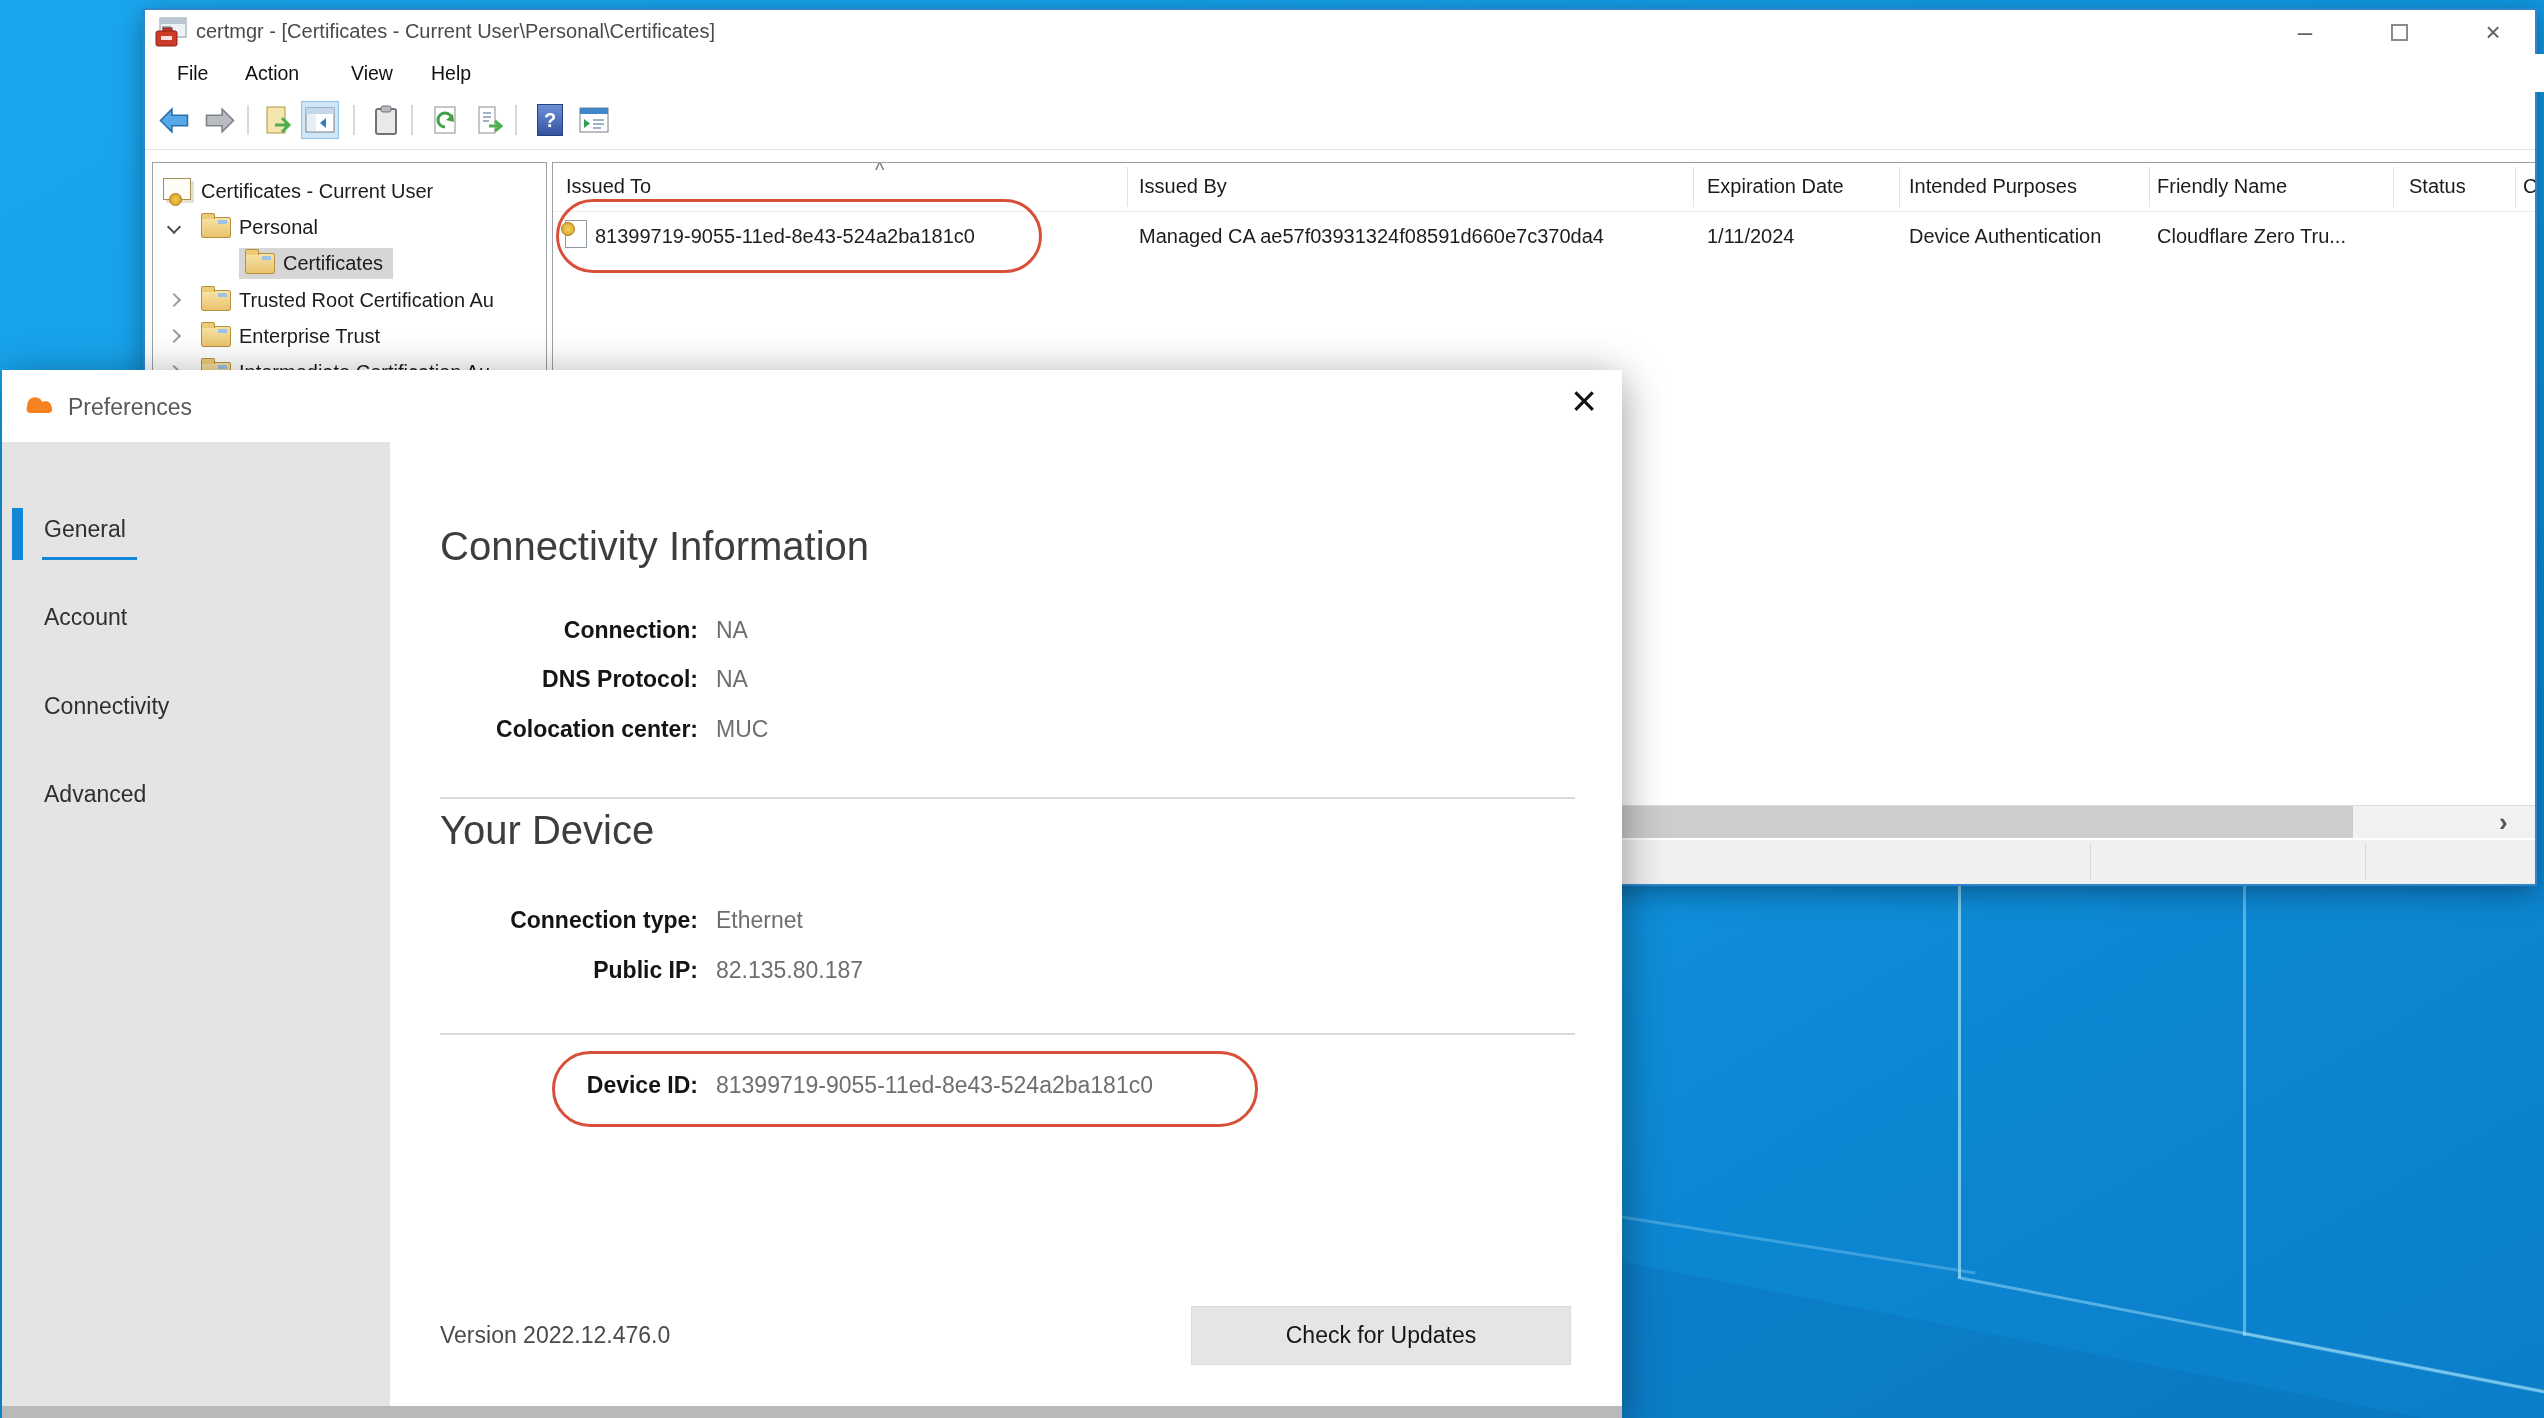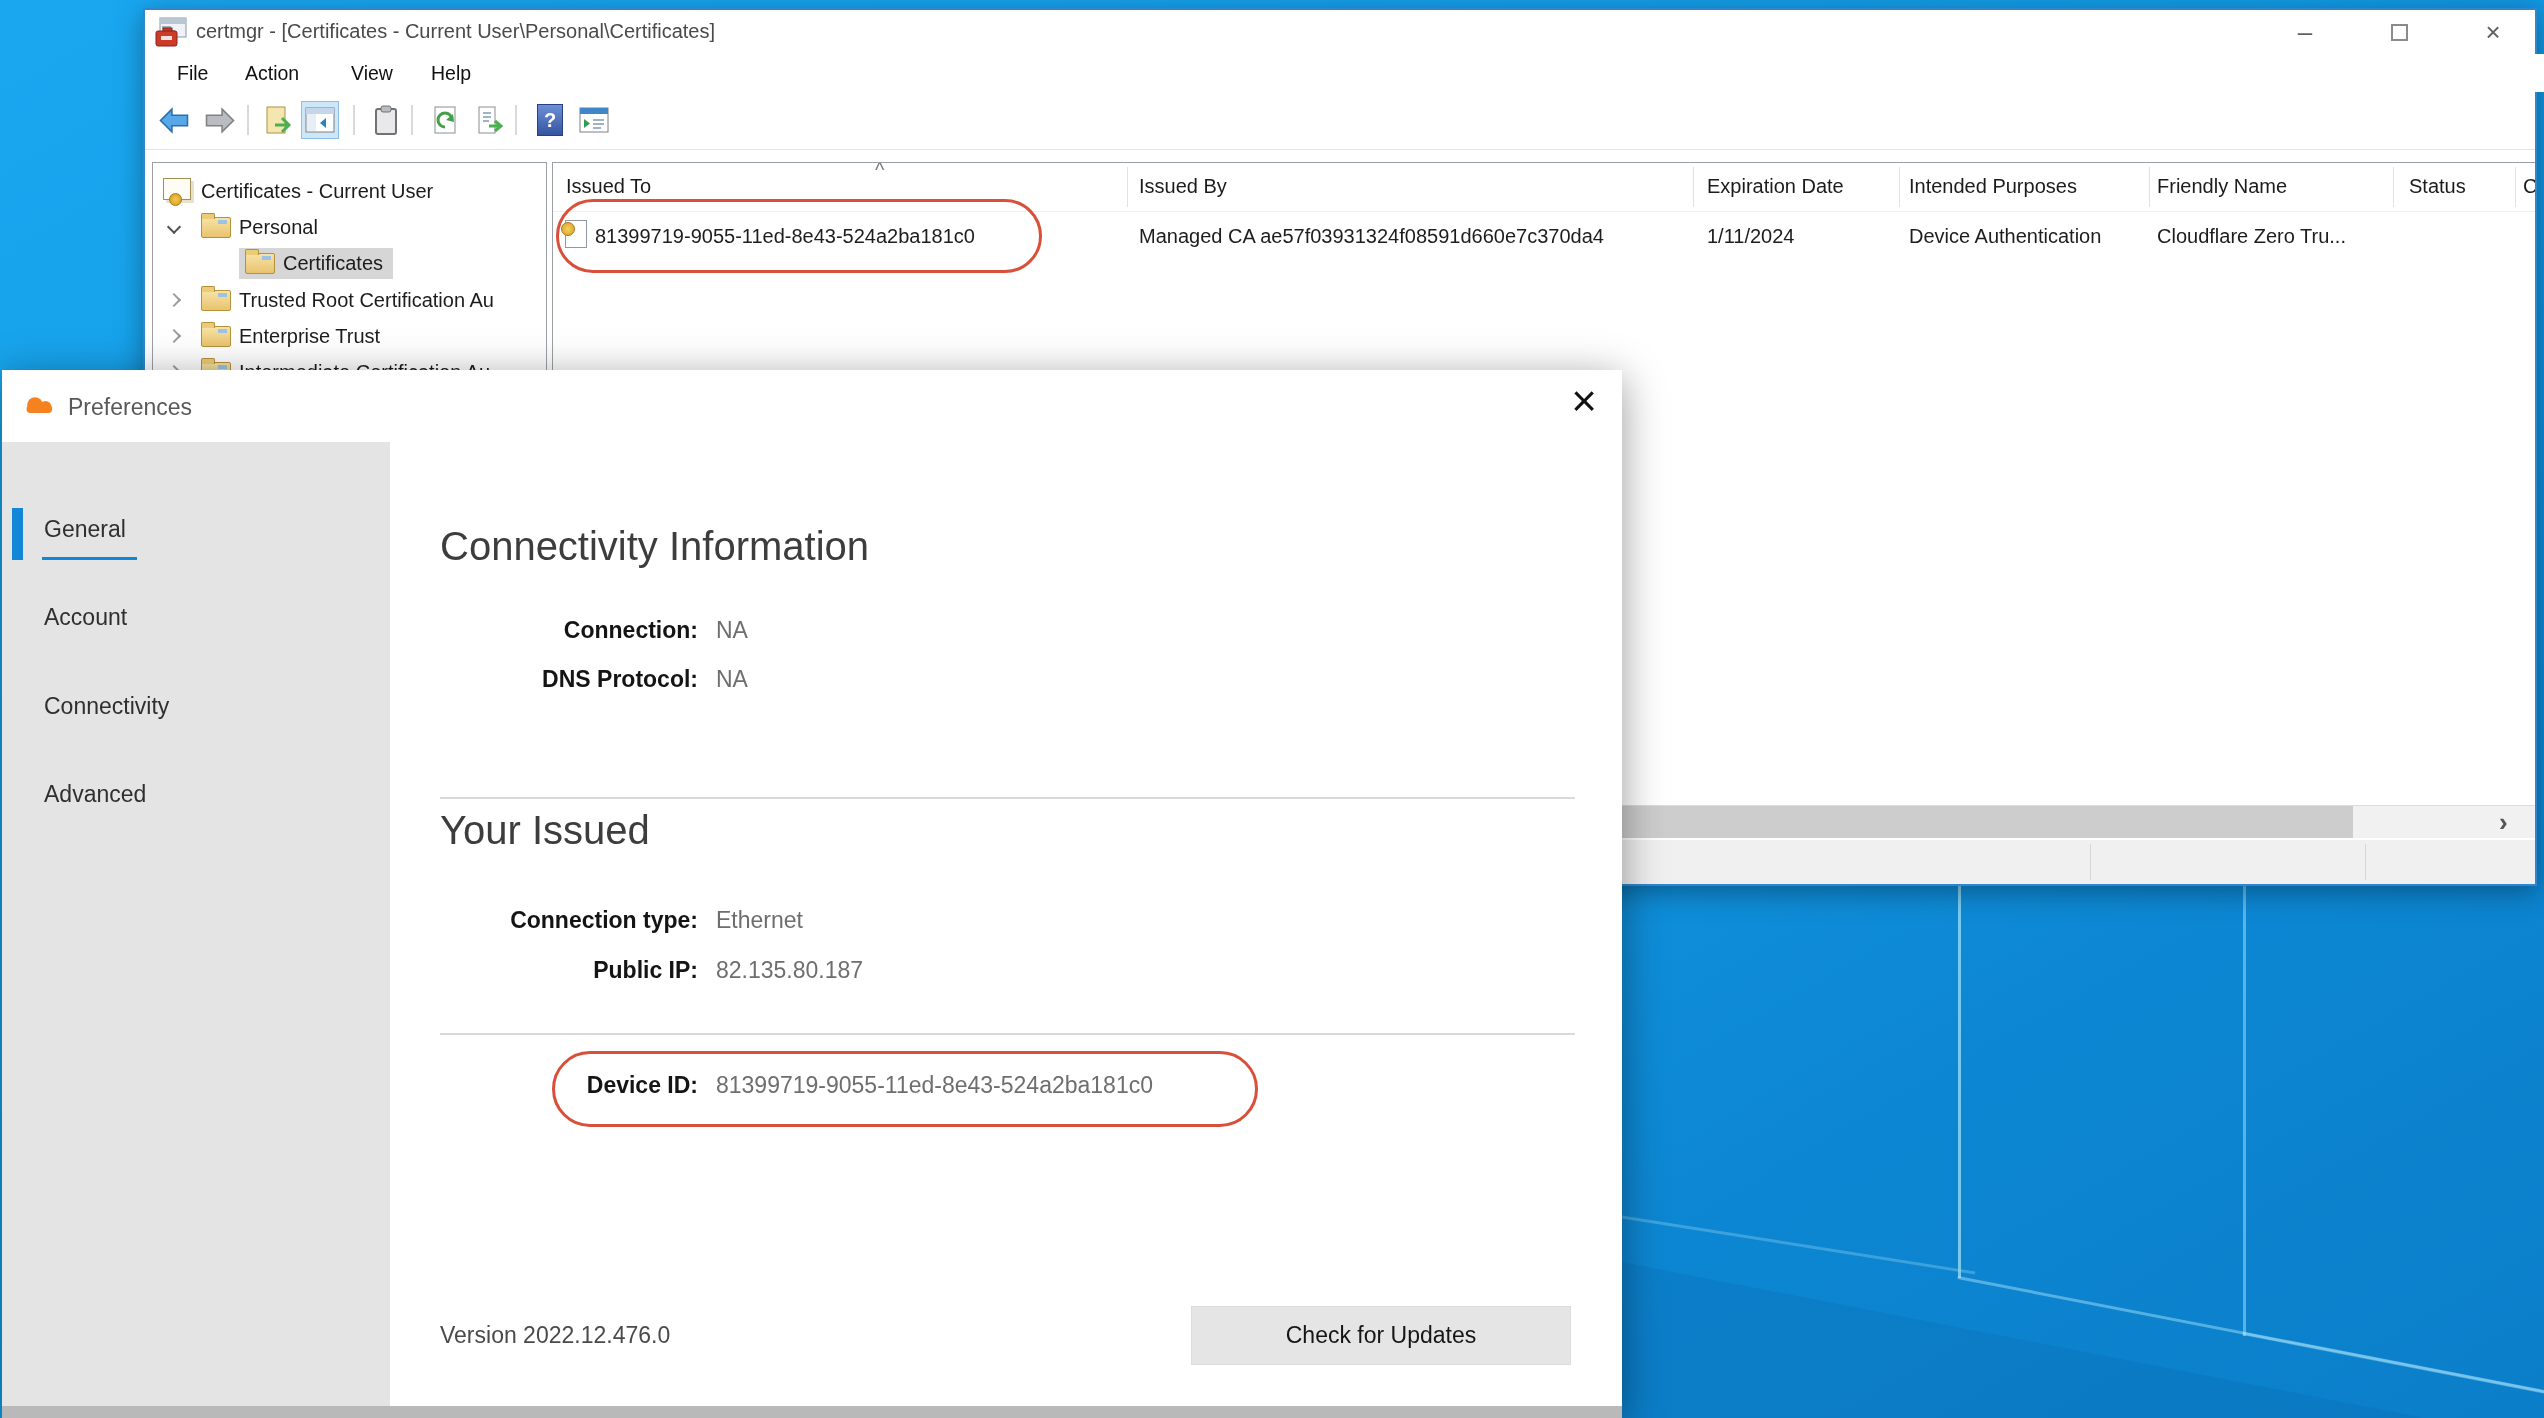--- a/index.html
+++ b/index.html
@@ -278,23 +278,26 @@
     <span class="sideitem" style="top:323px;">Connectivity</span>
     <span class="sideitem" style="top:411px;">Advanced</span>
 
     <div class="pheading" style="top:154px;">Connectivity Information</div>
     <div class="prow" style="top:247px;">
       <span class="plabel">Connection:</span><span class="pvalue">NA</span>
     </div>
     <div class="prow" style="top:296px;">
       <span class="plabel">DNS Protocol:</span><span class="pvalue">NA</span>
     </div>
+    <div class="prow" style="top:346px;">
+      <span class="plabel">Colocation center:</span><span class="pvalue">MUC</span>
+    </div>
 
     <div class="pdivider" style="top:427px;"></div>
-    <div class="pheading" style="top:438px;">Your Issued</div>
+    <div class="pheading" style="top:438px;">Your Device</div>
     <div class="prow" style="top:537px;">
       <span class="plabel">Connection type:</span><span class="pvalue">Ethernet</span>
     </div>
     <div class="prow" style="top:587px;">
       <span class="plabel">Public IP:</span><span class="pvalue">82.135.80.187</span>
     </div>
 
     <div class="pdivider" style="top:663px;"></div>
     <div class="prow" style="top:702px;">
       <span class="plabel">Device ID:</span><span class="pvalue">81399719-9055-11ed-8e43-524a2ba181c0</span>

